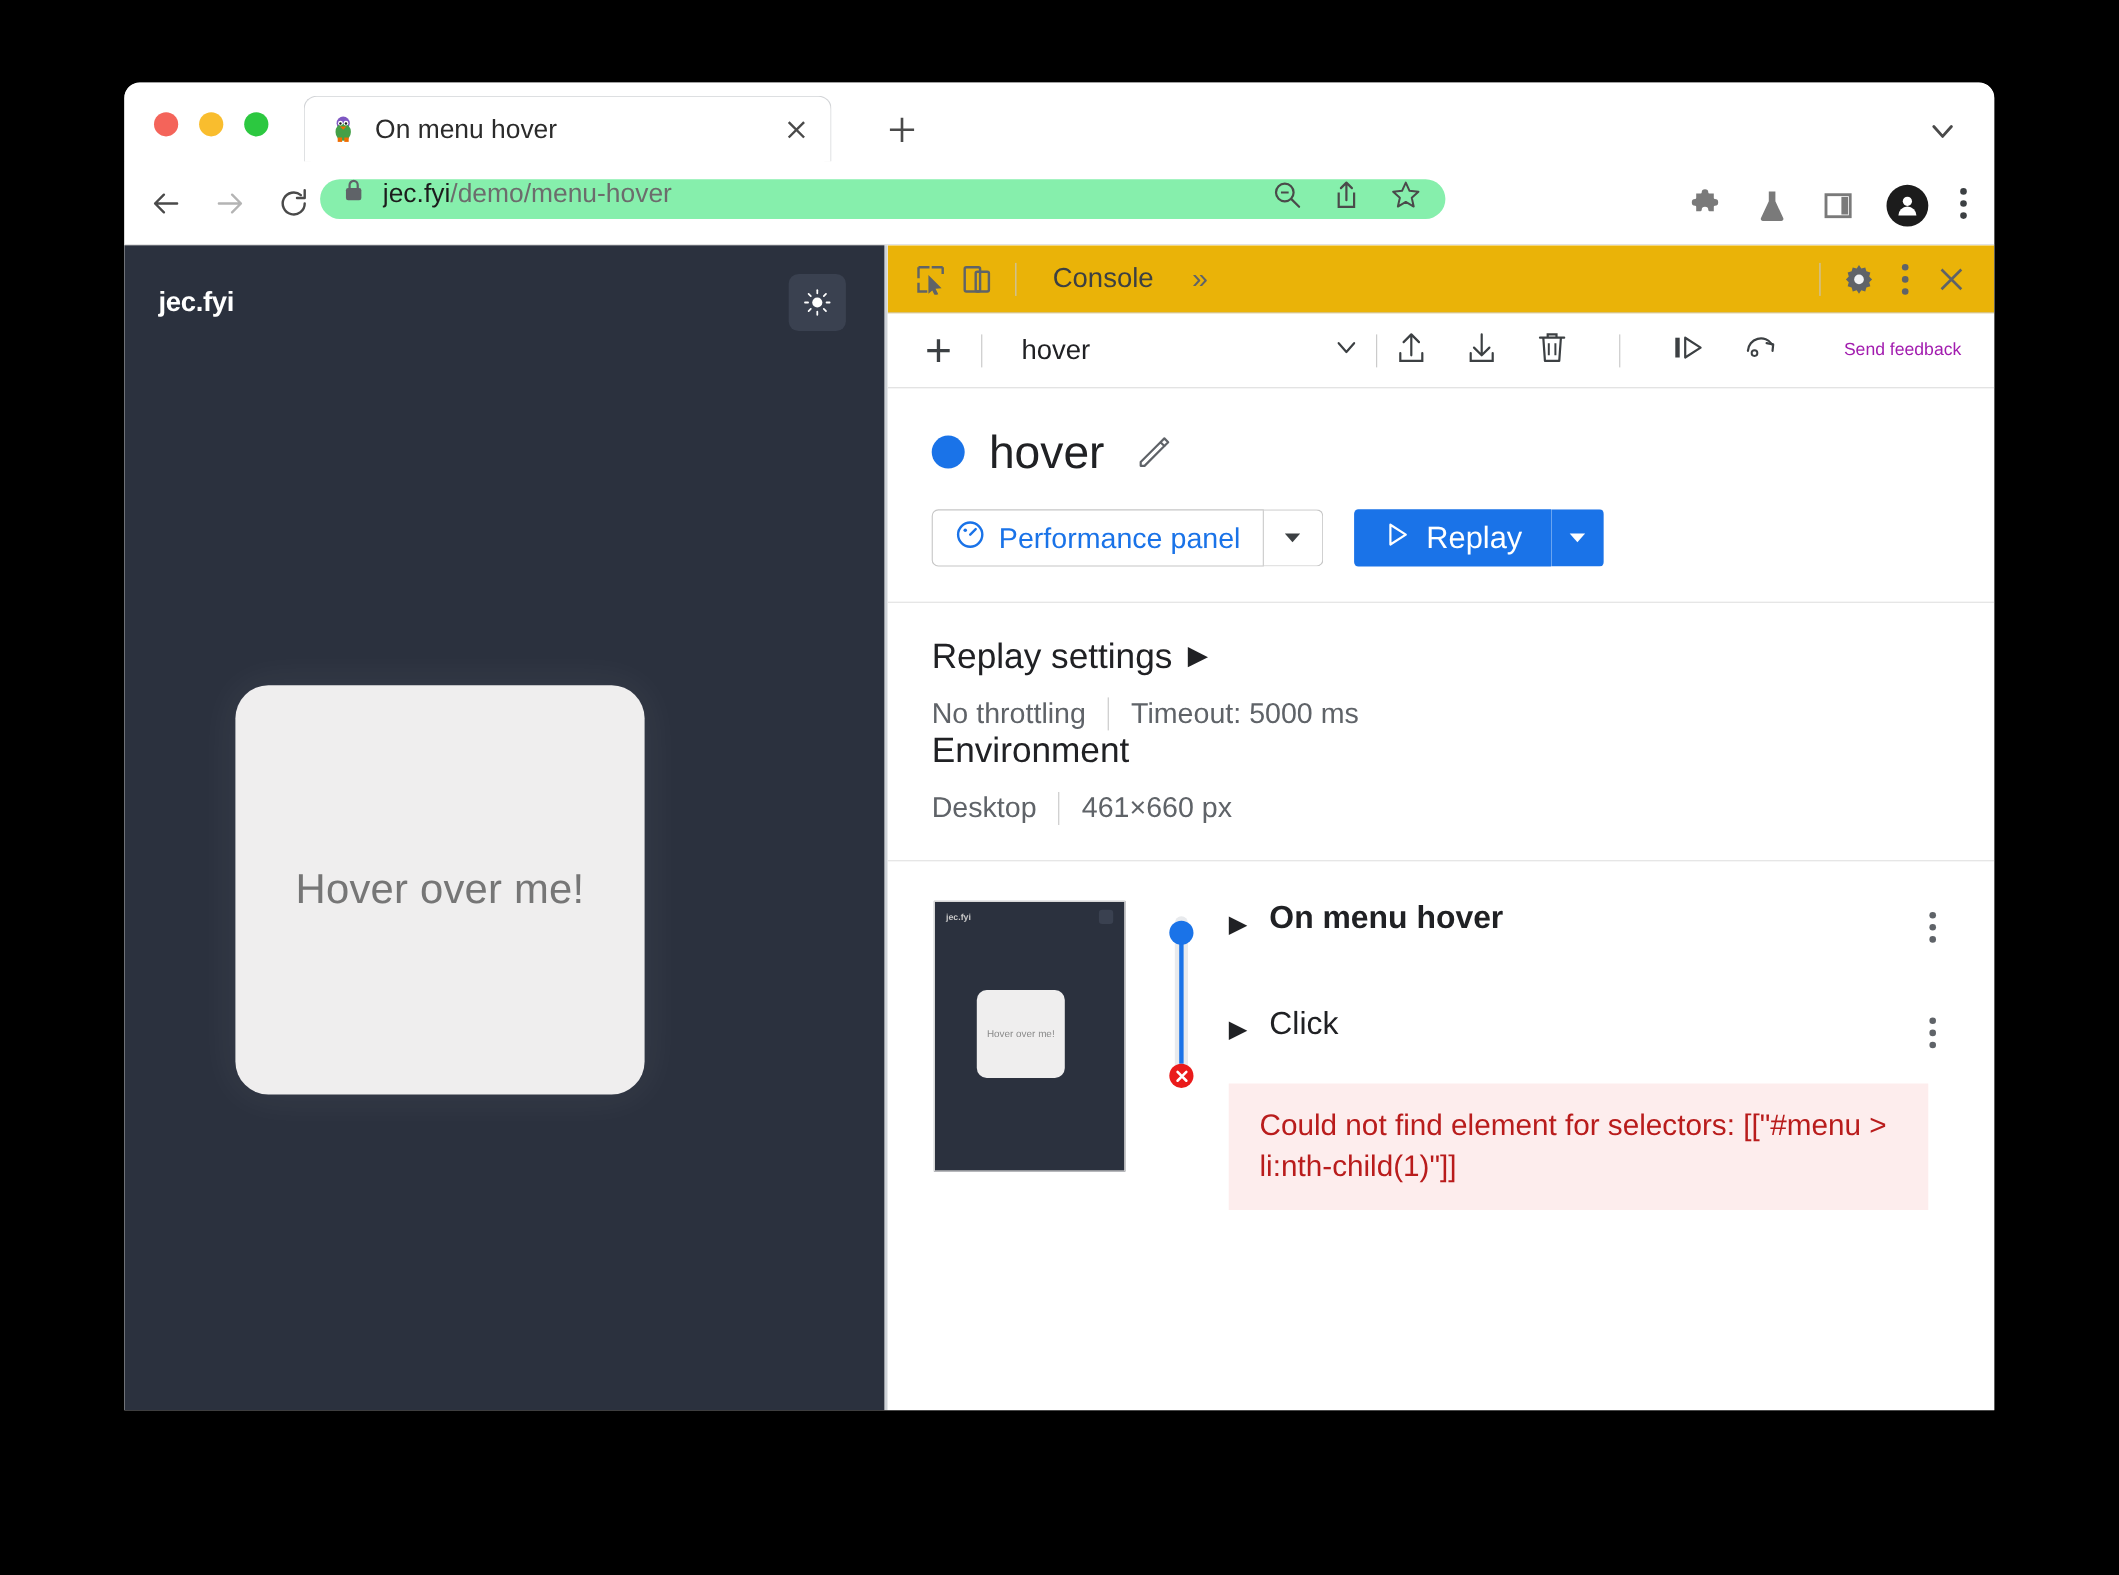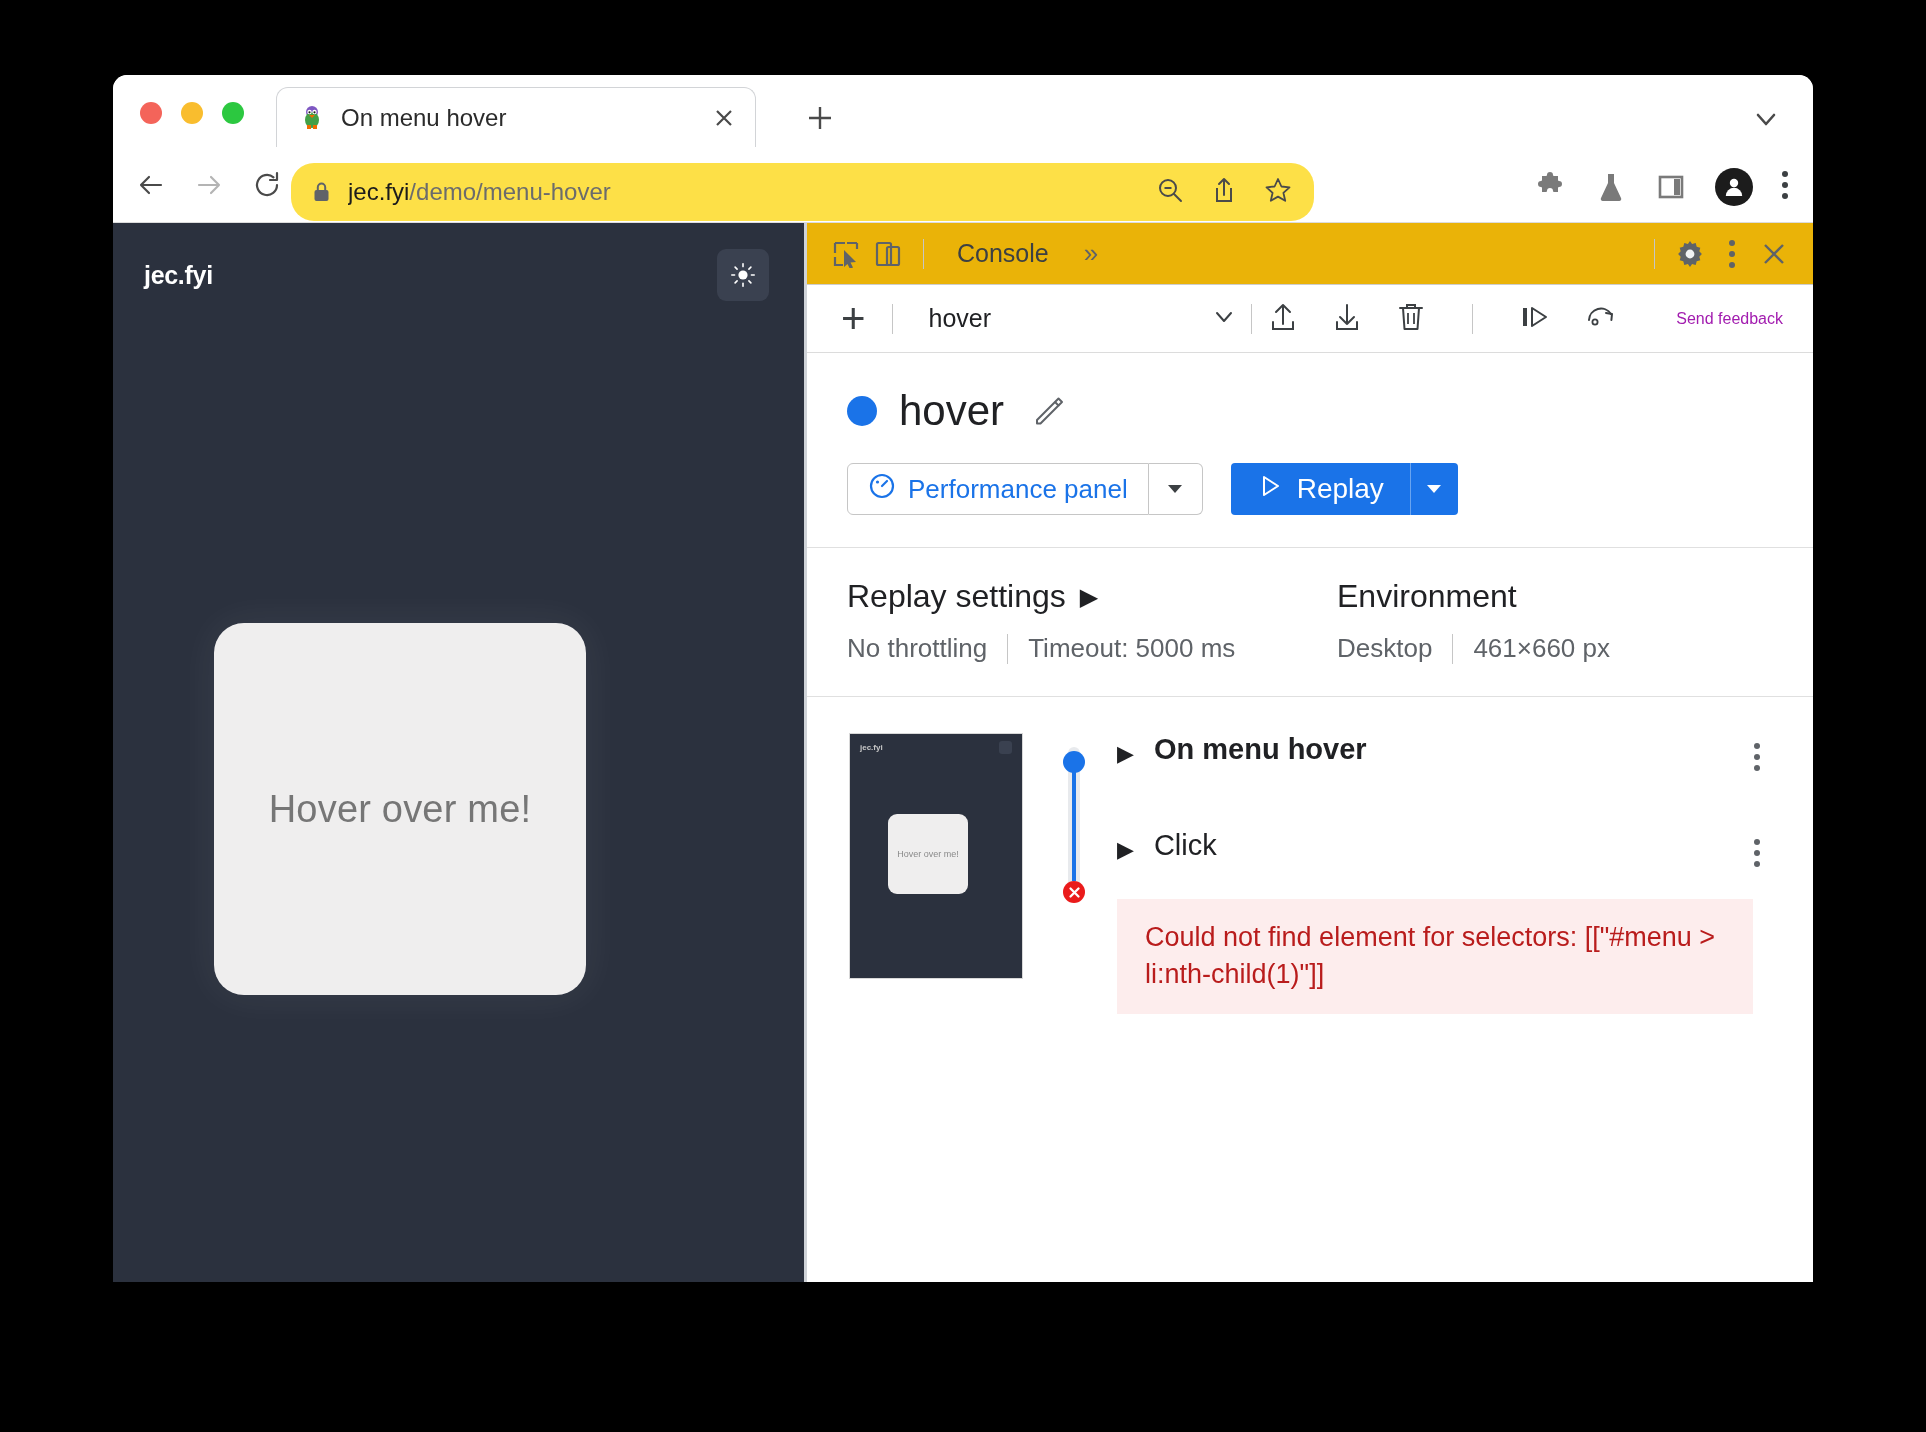--- a/index.html
+++ b/index.html
@@ -107,25 +107,25 @@
   }
   .nav-back { left: 22px; }
   .nav-fwd { left: 80px; color: #b4b4b4; }
   .nav-reload { left: 138px; }
 
   .omnibox {
     position: absolute;
     left: 178px;
     top: 16px;
     width: 1023px;
-    height: 58px;
-    background: #fde047;
+    height: 36px;
+    background: #86efac;
     border-radius: 23px;
     display: flex;
-    align-items: center;
+    align-items: flex-start;
     padding: 0 22px;
     box-sizing: border-box;
   }
   .lock-icon { width: 17px; height: 21px; flex: 0 0 17px; margin-right: 18px; }
   .omni-url { font-size: 24px; white-space: nowrap; overflow: hidden; }
   .omni-url .host { color: #1c1c1c; }
   .omni-url .path { color: #6c6c6c; }
   .omni-actions {
     margin-left: auto;
     display: flex;
@@ -332,20 +332,21 @@
     color: #ffffff;
     border-left: 1px solid rgba(255,255,255,0.35);
     box-sizing: border-box;
   }
 
   
   .settings-row {
     display: flex;
     padding: 30px 0 32px 40px;
     border-bottom: 1px solid #e0e0e0;
+    flex-direction: column;
   }
   .settings-col { width: 490px; }
   .settings-col.env { width: auto; }
   .settings-head {
     font-size: 32px;
     color: #202124;
     display: flex;
     align-items: center;
     gap: 14px;
   }

